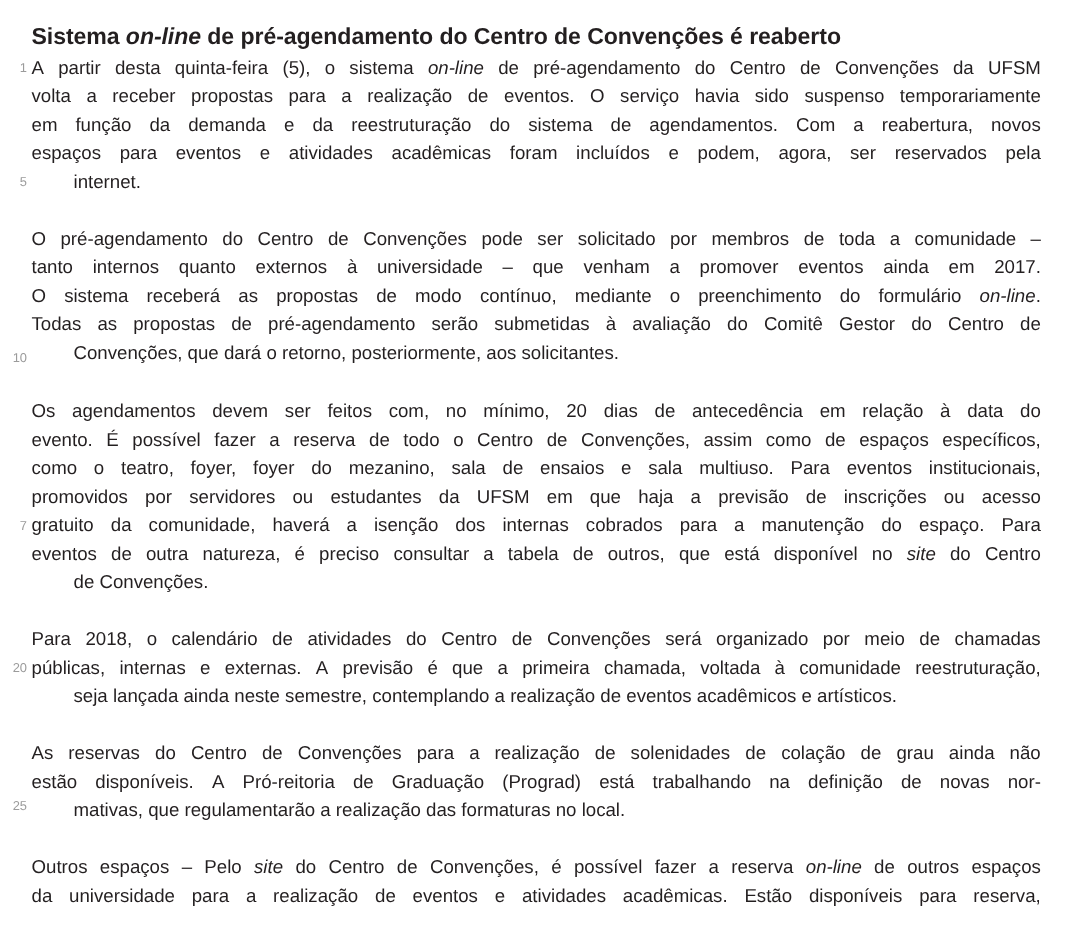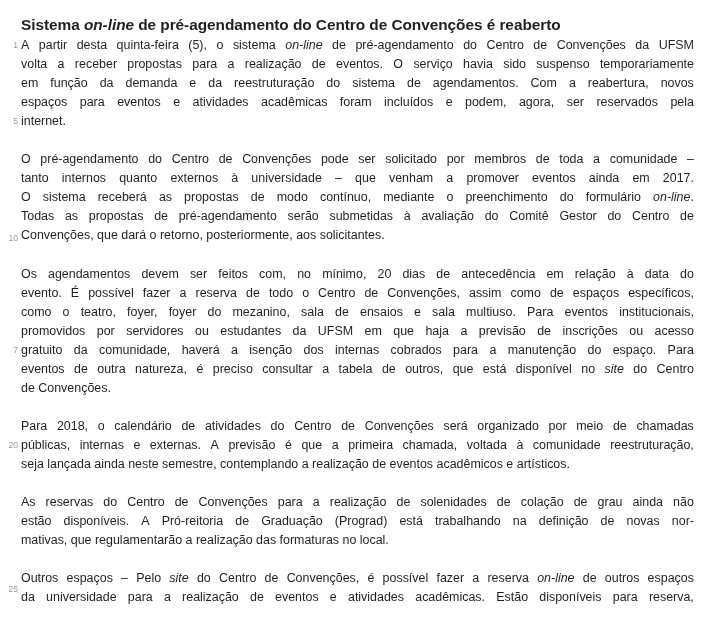--- a/index.html
+++ b/index.html
@@ -80,20 +80,21 @@
     display: flex;
     justify-content: space-between;
     white-space: nowrap;
   }
   .ln.just > span.w {
     display: inline-block;
     white-space: pre;
   }
   .ln.flow {
     white-space: pre;
+    margin-left: 28px;
   }
 
   .ln i { font-style: italic; }
 
   
   .gutter {
     position: absolute;
     left: 0;
     top: 36px;
     width: 18px;
@@ -120,21 +121,21 @@
   <h1 class="doc-title">
     <span>Sistema </span><i>on-line</i><span> de pré-agendamento do Centro de Convenções é reaberto</span>
   </h1>
 
   <div class="gutter">
     <div class="lnum" style="top:0px">1</div>
     <div class="lnum" style="top:76.2px">5</div>
     <div class="lnum" style="top:193px">10</div>
     <div class="lnum" style="top:304.8px">7</div>
     <div class="lnum" style="top:400.05px">20</div>
-    <div class="lnum" style="top:544px">25</div>
+    <div class="lnum" style="top:492px">25</div>
   </div>
 
   <div class="body-text">
 
     <div class="para">
       <div class="ln just">
           <span class="w">A</span>
           <span class="w">partir</span>
           <span class="w">desta</span>
           <span class="w">quinta-feira</span>

